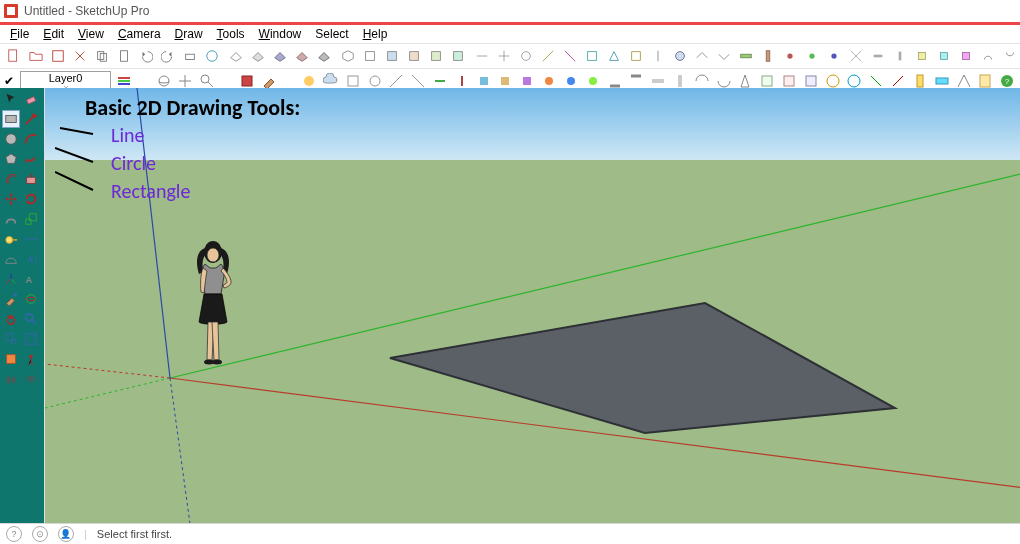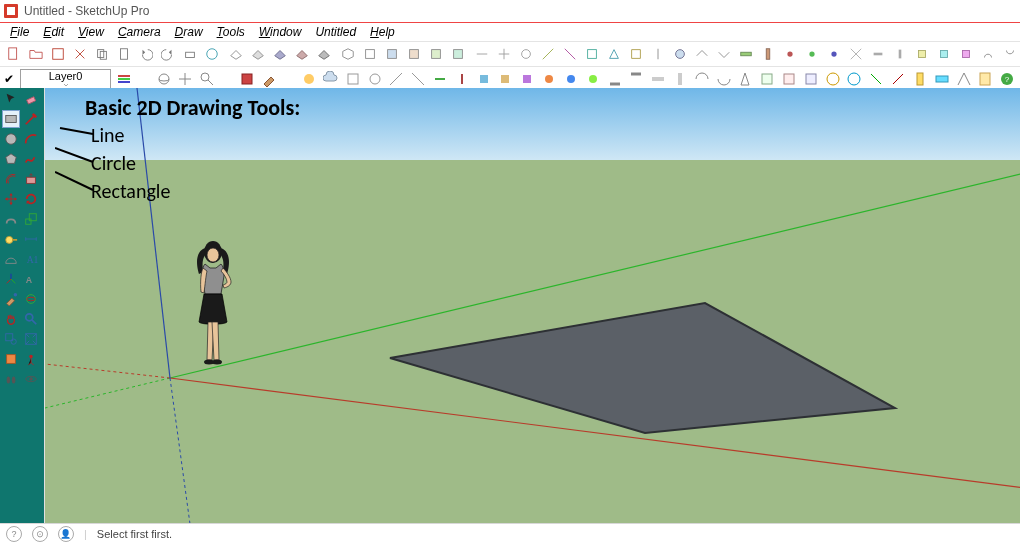--- a/index.html
+++ b/index.html
@@ -1,61 +1,61 @@
 <!DOCTYPE html>
 <html><head>
 <meta charset="utf-8">
 <style>
   html,body{margin:0;padding:0;width:1020px;height:544px;font-family:"Segoe UI",Tahoma,sans-serif;font-size:12px;background:#fff;overflow:hidden;color:#000;}
-  .titlebar{height:22px;background:#fff;border-bottom:1px solid #ef4444;display:flex;align-items:center;padding:0 4px;color:#555;font-size:12px;}
+  .titlebar{height:22px;background:#fff;border-bottom:3px solid #ef4444;display:flex;align-items:center;padding:0 4px;color:#555;font-size:12px;}
   .titlebar .icon{width:14px;height:14px;background:#d53a2a;margin-right:6px;display:inline-block;border-radius:1px;position:relative;}
   .titlebar .icon:after{content:"";position:absolute;inset:3px;background:#fff;}
   .menubar{height:18px;display:flex;align-items:center;padding:0 4px;gap:2px;}
-  .menubar span{padding:1px 6px;cursor:default;font-style:italic;}
+  .menubar span{padding:1px 6px;cursor:default;}
   .menubar span u{text-decoration:underline;}
   .toolbar{display:flex;flex-wrap:nowrap;align-items:center;padding:2px 4px;border-top:1px solid #e4e4e4;border-bottom:1px solid #e4e4e4;gap:2px;overflow:hidden;}
   .toolbar .tbtn{width:18px;height:18px;border:1px solid transparent;display:flex;align-items:center;justify-content:center;border-radius:2px;flex:0 0 auto;}
   .toolbar .tbtn svg{width:14px;height:14px;}
   .toolbar .sep{width:6px;height:18px;}
   .layerbar{height:24px;display:flex;align-items:center;padding:0 4px;gap:4px;border-bottom:1px solid #e4e4e4;}
   .layerbar .chk{width:14px;height:14px;color:#000;}
   .layerbar .combo{width:90px;height:18px;border:1px solid #a0a0a0;display:flex;align-items:center;padding:0 4px;font-size:11px;justify-content:space-between;flex-direction:column;}
   .layerbar .combo .dd{width:12px;height:12px;}
   .layerbar .lbtn{width:20px;height:20px;display:flex;align-items:center;justify-content:center;}
   .layerbar .lbtn svg{width:16px;height:16px;}
   .workspace{position:absolute;top:88px;left:0;right:0;bottom:20px;display:flex;}
   .sidetools{width:40px;background:#0f766e;border-right:1px solid #e0e0e0;display:flex;flex-wrap:wrap;align-content:flex-start;padding:2px;gap:2px;}
   .sidetools .st{width:16px;height:16px;border:1px solid transparent;display:flex;align-items:center;justify-content:center;}
   .sidetools .st svg{width:14px;height:14px;}
   .sidetools .st.active{background:#e5f1fb;border-color:#7da2ce;}
   .viewport{flex:1;position:relative;overflow:hidden;}
   .viewport svg{position:absolute;inset:0;}
   .annotation{position:absolute;top:6px;left:40px;font-family:Calibri,Arial,sans-serif;}
   .annotation .title{font-size:22px;font-weight:bold;color:#000;}
-  .annotation .li{font-size:20px;color:#000000;margin-left:6px;line-height:28px;}
+  .annotation .li{font-size:20px;color:#6d28d9;margin-left:26px;line-height:28px;}
   .statusbar{position:absolute;left:0;right:0;bottom:0;height:20px;border-top:1px solid #d8d8d8;display:flex;align-items:center;gap:10px;padding:0 6px;color:#444;font-size:11px;}
   .statusbar .sicon{width:14px;height:14px;border:1px solid #aaa;border-radius:50%;display:flex;align-items:center;justify-content:center;font-size:9px;color:#888;}
 </style>
 </head>
 <body>
 
 <div class="titlebar">
   <span class="icon"></span>
   <span>Untitled - SketchUp Pro</span>
 </div>
 
 <div class="menubar">
   <span><u>F</u>ile</span>
   <span><u>E</u>dit</span>
   <span><u>V</u>iew</span>
   <span><u>C</u>amera</span>
   <span><u>D</u>raw</span>
   <span><u>T</u>ools</span>
   <span><u>W</u>indow</span>
-  <span>Untitled</span>
+  <span>Select</span>
   <span><u>H</u>elp</span>
 </div>
 
 <div class="toolbar">
 
   <div class="tbtn">
       <svg viewBox="0 0 16 16">
         <rect x="2" y="1" width="9" height="13" fill="none" stroke="#c0504d"></rect>
       </svg>
     </div>

